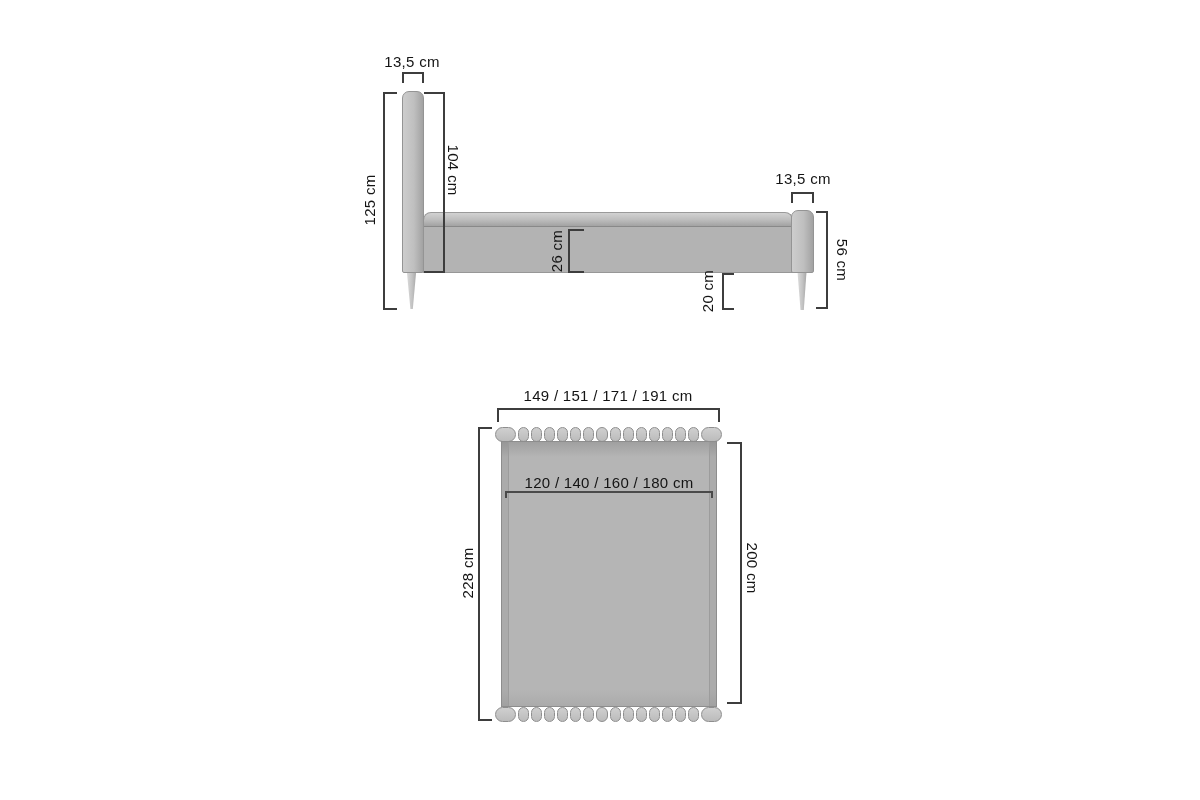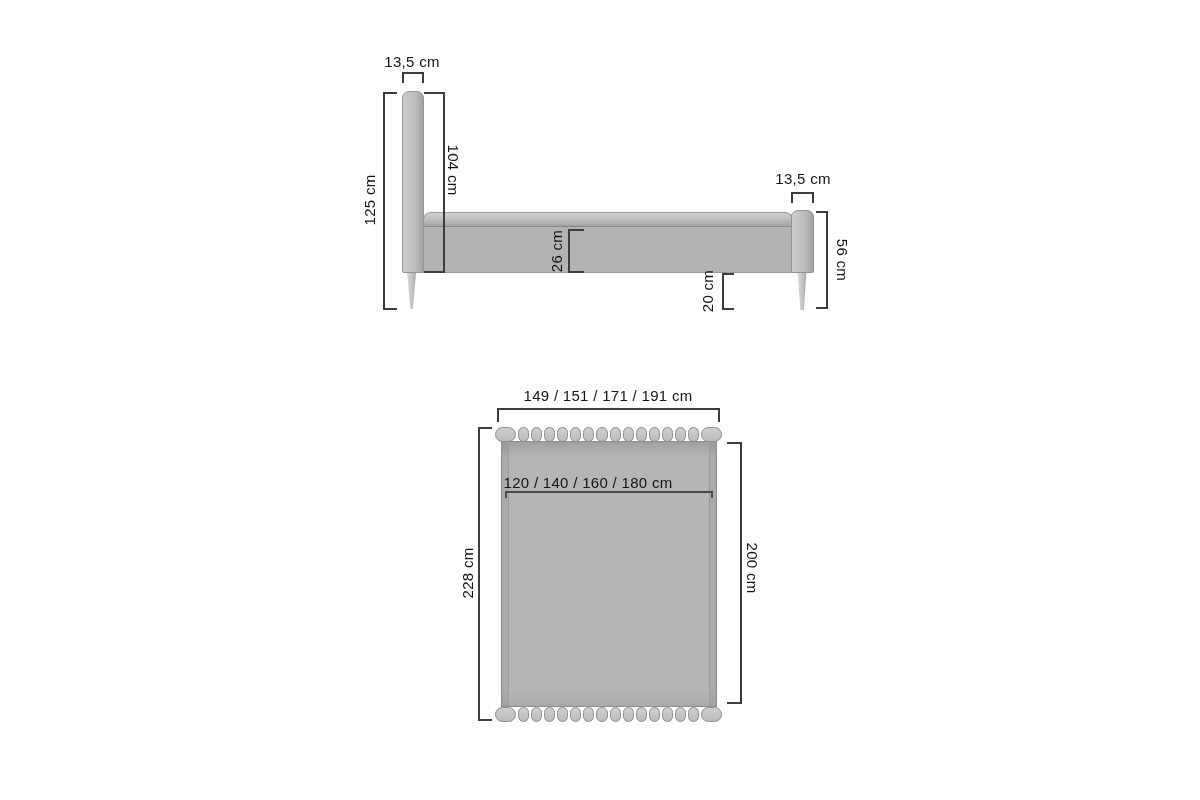--- a/index.html
+++ b/index.html
@@ -127,21 +127,21 @@
         <div class="pill"></div>
         <div class="pill"></div>
         <div class="pill"></div>
         <div class="pill"></div>
         <div class="pill"></div>
         <div class="pill"></div>
         <div class="pill corner"></div>
       </div>
     <div class="dim" style="left:505px; top:491px; width:208px; height:7px;
                 border-top:2px solid #4a4a4a; border-left:2px solid #4a4a4a; border-right:2px solid #4a4a4a;"></div>
-    <div class="lbl" style="left:588px; top:482px;">120 / 140 / 160 / 180  cm</div>
+    <div class="lbl" style="left:609px; top:482px;">120 / 140 / 160 / 180  cm</div>
 
     <div class="dim dim-top" style="left:497px; top:408px; width:223px; height:14px;"></div>
     <div class="lbl" style="left:608px; top:395px;">149 / 151 / 171 / 191 cm</div>
 
     <div class="dim dim-left" style="left:478px; top:427px; width:14px; height:294px;"></div>
     <div class="lbl rot-ccw" style="left:467px; top:573px;">228 cm</div>
 
     <div class="dim dim-right" style="left:727px; top:442px; width:15px; height:262px;"></div>
     <div class="lbl rot-cw" style="left:752px; top:568px;">200 cm</div>
   </div>

